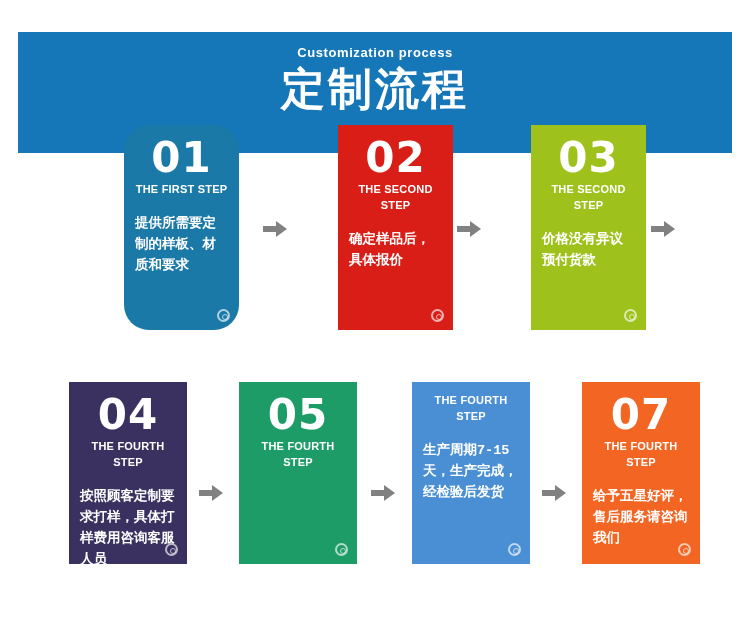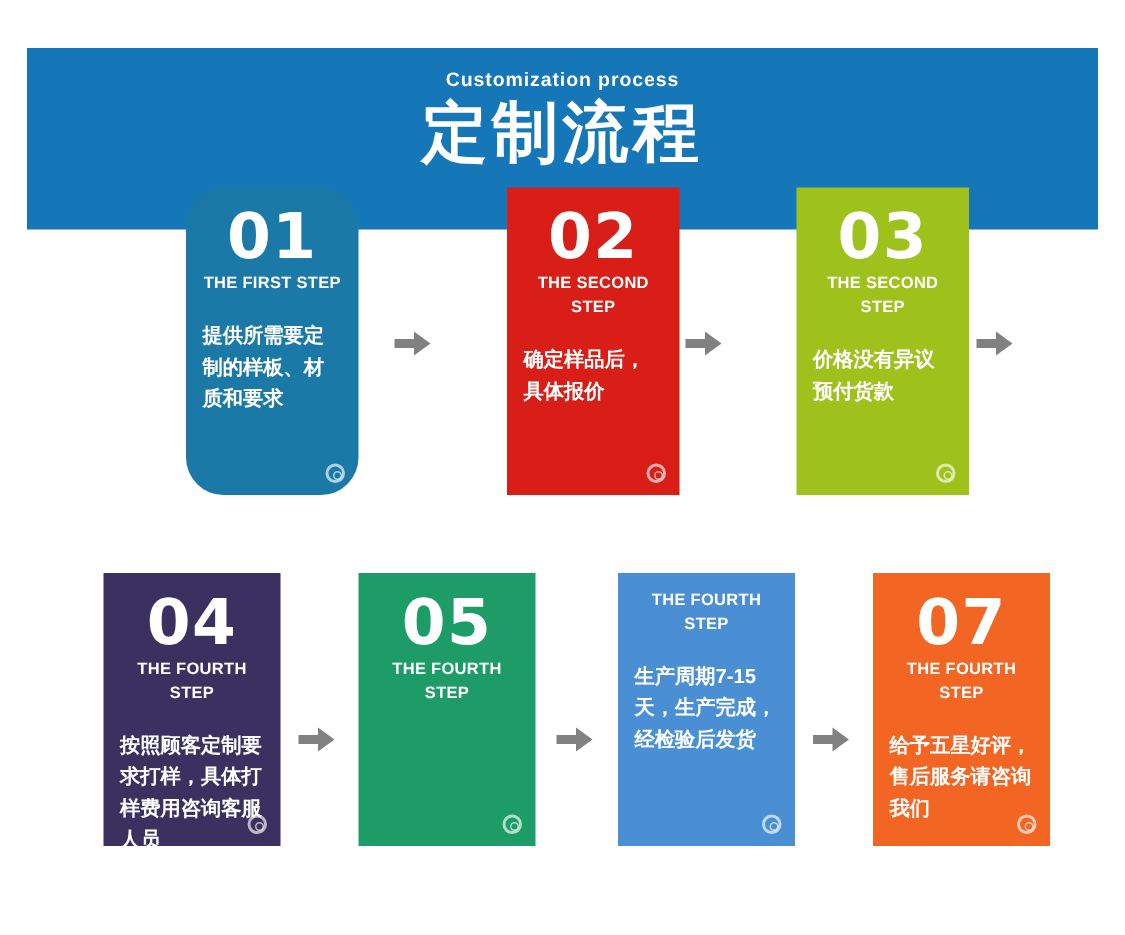--- a/index.html
+++ b/index.html
@@ -73,21 +73,21 @@
     letter-spacing: 0.2px;
     font-family: "Liberation Sans", "DejaVu Sans", sans-serif;
   }
   .card-desc {
     margin: 0;
     padding-top: 16px;
     font-size: 13.5px;
     line-height: 21px;
     font-weight: bold;
     text-align: left;
-    font-family: Liberation Sans, sans-serif;
+    font-family: Liberation Mono, monospace;
   }
   .card-mark {
     position: absolute;
     right: 9px;
     bottom: 8px;
     width: 13px;
     height: 13px;
     border-radius: 50%;
     border: 2px solid rgba(255,255,255,0.65);
     box-sizing: border-box;

